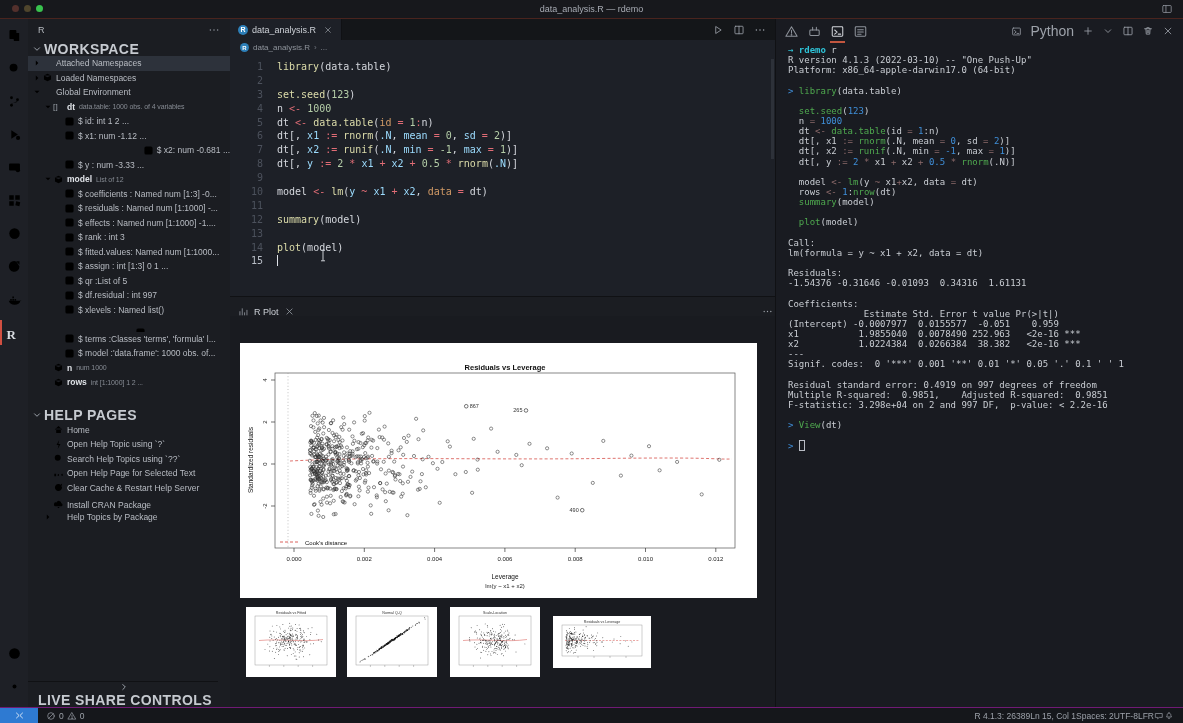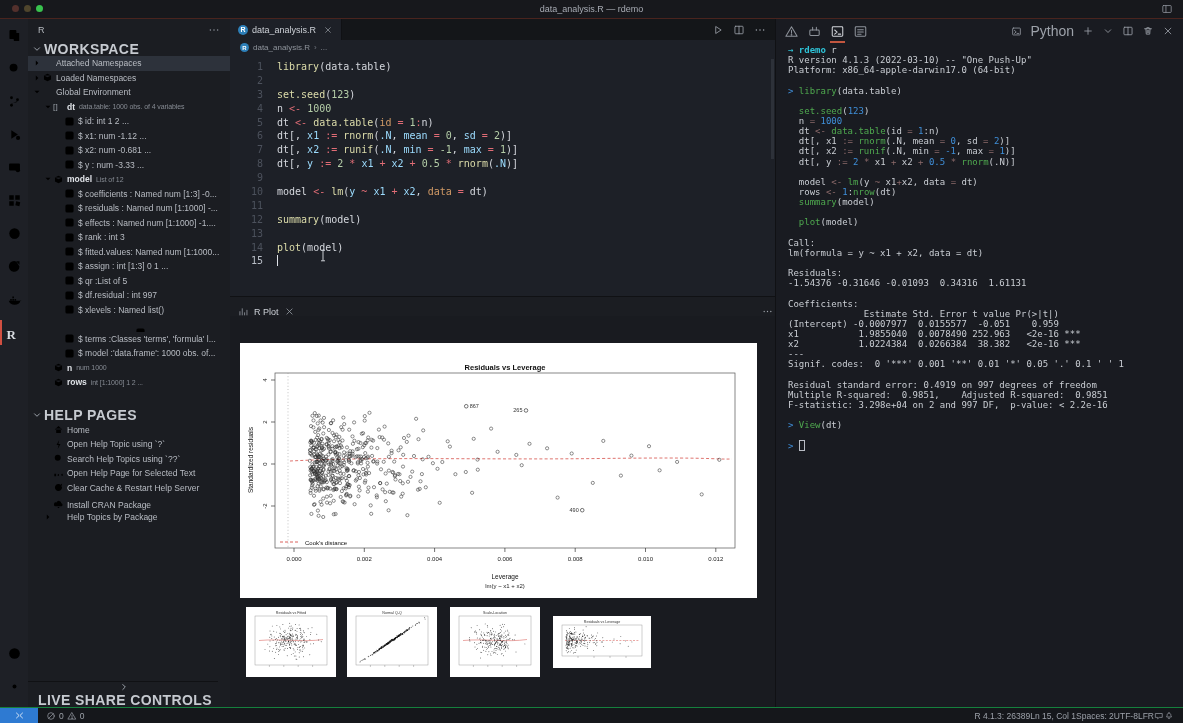--- a/index.html
+++ b/index.html
@@ -1,16 +1,16 @@
 <!DOCTYPE html>
 <html><head>
 <meta charset="utf-8">
 <style>
   html,body{margin:0;padding:0;background:#0d0e11;}
-  #app{position:relative;width:1183px;height:723px;background:#15803d;overflow:hidden;
+  #app{position:relative;width:1183px;height:723px;background:#701a75;overflow:hidden;
        font-family:"Liberation Sans",sans-serif;color:#c3c7cd;-webkit-font-smoothing:antialiased;}
   
   .titlebar{position:absolute;left:0;top:0;width:1183px;height:18px;background:#17181c;
             border-bottom:1px solid #4a241e;display:flex;align-items:center;}
   .traffic{position:absolute;left:12px;top:5px;display:flex;gap:5px;}
   .traffic span{width:7px;height:7px;border-radius:50%;display:block;}
   .tl-red{background:#53302c;} .tl-yel{background:#4f452c;} .tl-grn{background:#39c24e;}
   .tb-title{flex:1;text-align:center;font-size:9px;color:#a7abb3;}
   .tb-ic{position:absolute;right:10px;top:3px;width:12px;height:12px;color:#8d929a;}
   
@@ -271,21 +271,21 @@
           <span class="chevbox"></span>
           <span class="ticon blue">
             <svg viewBox="0 0 10 10">
               <rect x="1.3" y="1.3" width="7.4" height="7.4" rx="1.5"></rect>
               <circle cx="5" cy="5" r="2.1"></circle>
               <path d="M3.6 6.4 6.4 3.6"></path>
             </svg>
           </span>
           <span class="tlabel">$ x1: num -1.12 ...</span>
         </div>
-        <div class="t-row" style="padding-left: 26px;">
+        <div class="t-row" style="padding-left: 26px; justify-content: flex-end;">
           <span class="chevbox"></span>
           <span class="ticon blue">
             <svg viewBox="0 0 10 10">
               <rect x="1.3" y="1.3" width="7.4" height="7.4" rx="1.5"></rect>
               <circle cx="5" cy="5" r="2.1"></circle>
               <path d="M3.6 6.4 6.4 3.6"></path>
             </svg>
           </span>
           <span class="tlabel">$ x2: num -0.681 ...</span>
         </div>

